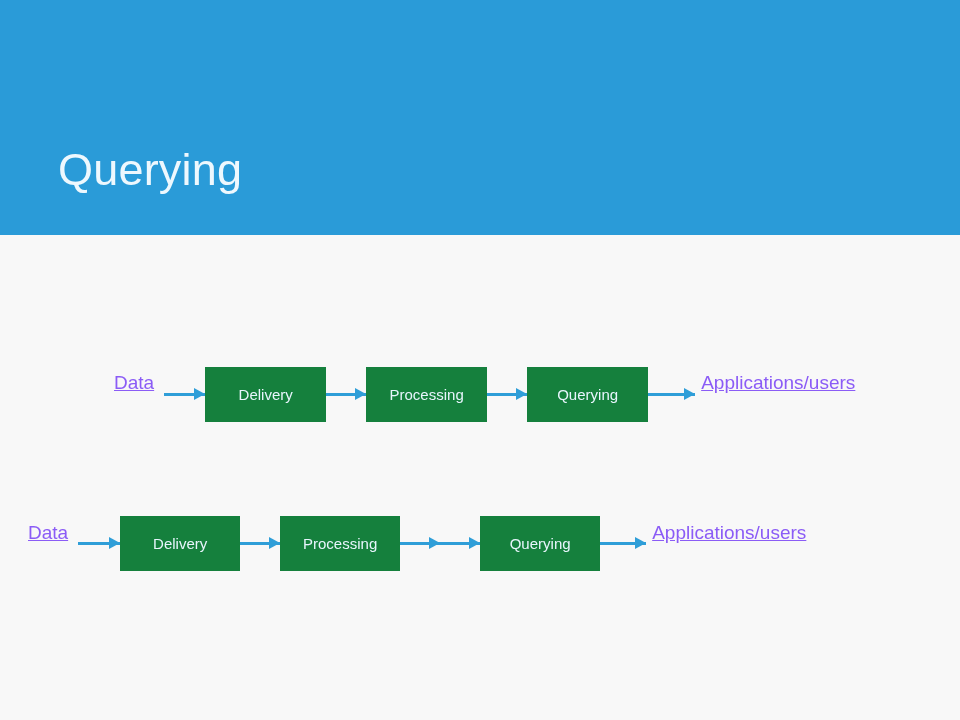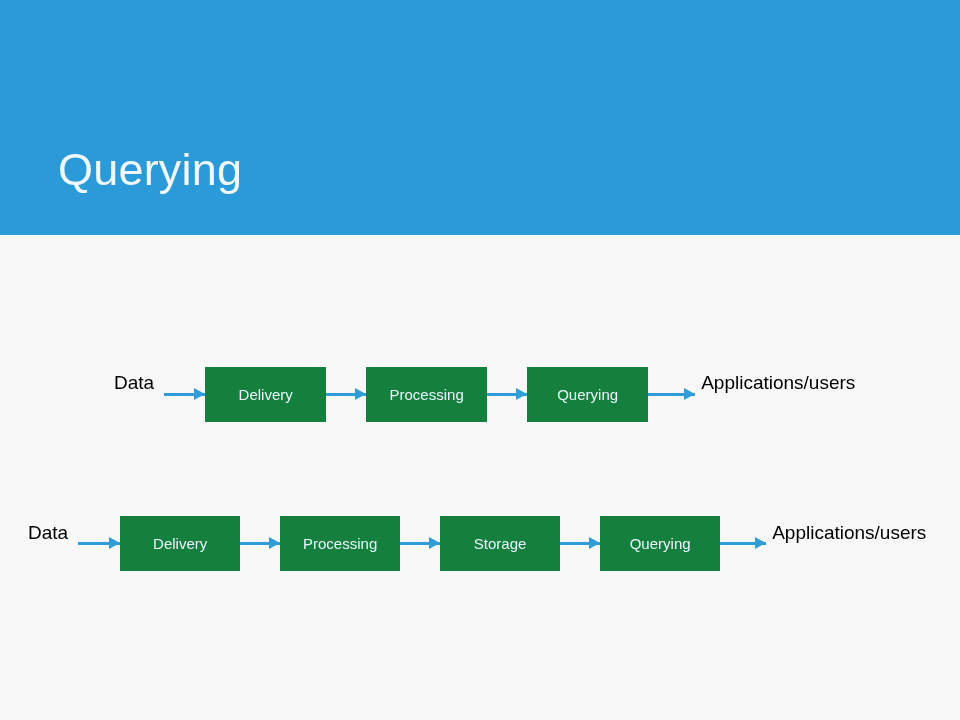--- a/index.html
+++ b/index.html
@@ -51,24 +51,25 @@
     position: absolute;
     display: flex;
     align-items: center;
     height: 56px;
   }
   #flow-row-1 { left: 114px; top: 131px; }
   #flow-row-2 { left: 28px;  top: 280px; }
 
   .endpoint-label {
     font-size: 19px;
-    color: #000000;
+    color: #8b5cf6;
     white-space: nowrap;
     position: relative;
     top: -11px;
+    text-decoration: underline;
   }
   #flow-row-2 .endpoint-label { top: -10px; }
 
   .flow-box {
     background: #15803d;
     color: #e8f5fd;
     display: flex;
     align-items: center;
     justify-content: center;
     height: 55px;
@@ -173,21 +174,20 @@
         <span class="head"></span>
     </span>
 
     <div class="flow-box">Processing</div>
 
     <span class="arrow mid">
       <span class="shaft"></span>
         <span class="head"></span>
     </span>
 
-    <div class="flow-box">Storage</div>
 
     <span class="arrow mid">
       <span class="shaft"></span>
         <span class="head"></span>
     </span>
 
     <div class="flow-box">Querying</div>
 
     <span class="arrow tail">
       <span class="shaft"></span>

